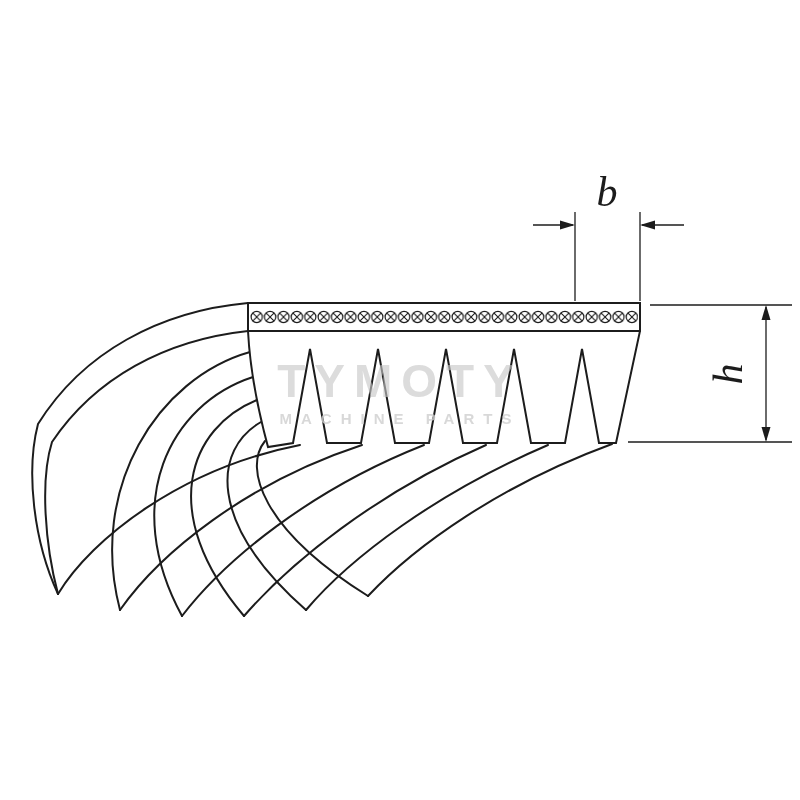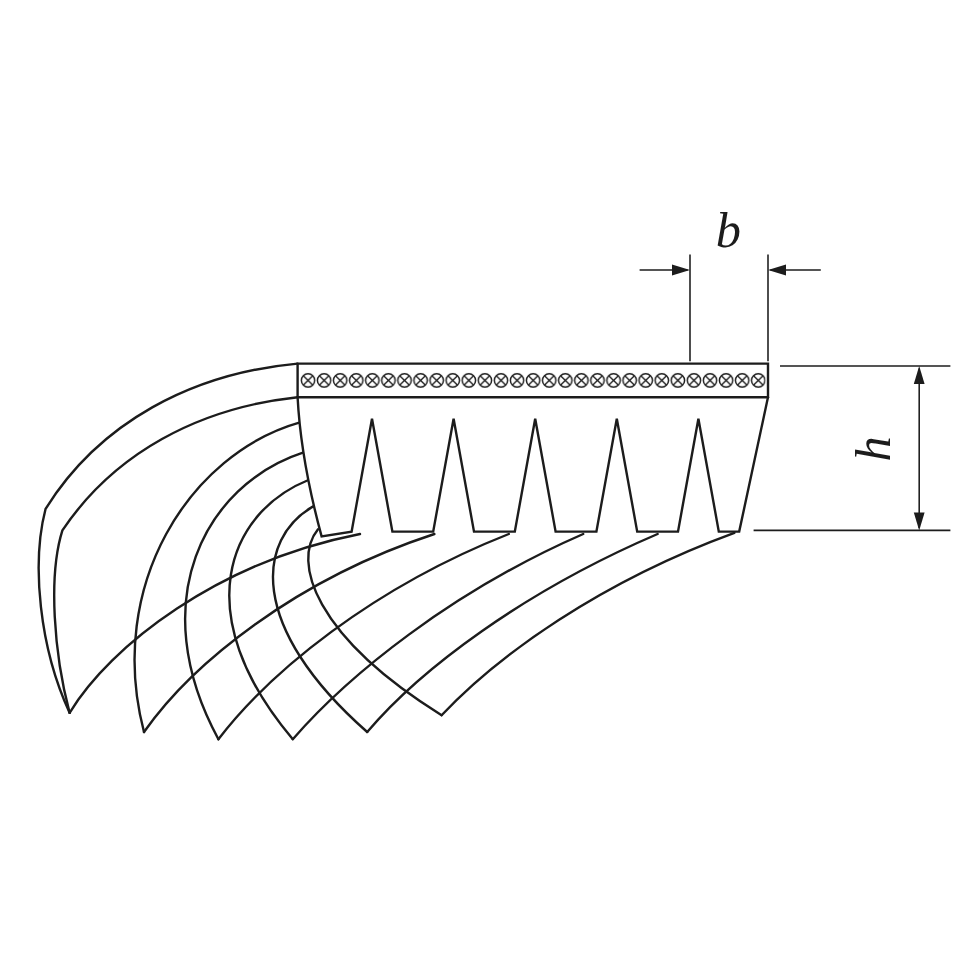--- a/index.html
+++ b/index.html
@@ -125,14 +125,18 @@
     <g>
       <line class="thin" x1="650" y1="305" x2="792" y2="305"></line>
       <line class="thin" x1="628" y1="442" x2="792" y2="442"></line>
       <line class="thin" x1="766" y1="307" x2="766" y2="440"></line>
       <polygon class="arrow" points="766,305 761.5,320 770.5,320"></polygon>
       <polygon class="arrow" points="766,442 761.5,427 770.5,427"></polygon>
       <text class="dim-label" x="0" y="0" text-anchor="middle" transform="translate(742,374) rotate(-90)">h</text>
     </g>
   </svg>
 
+  <div class="watermark">
+    <div class="wm-title">TYMOTY</div>
+    <div class="wm-subtitle">MACHINE PARTS</div>
+  </div>
 
 </div>
 
 </body></html>

